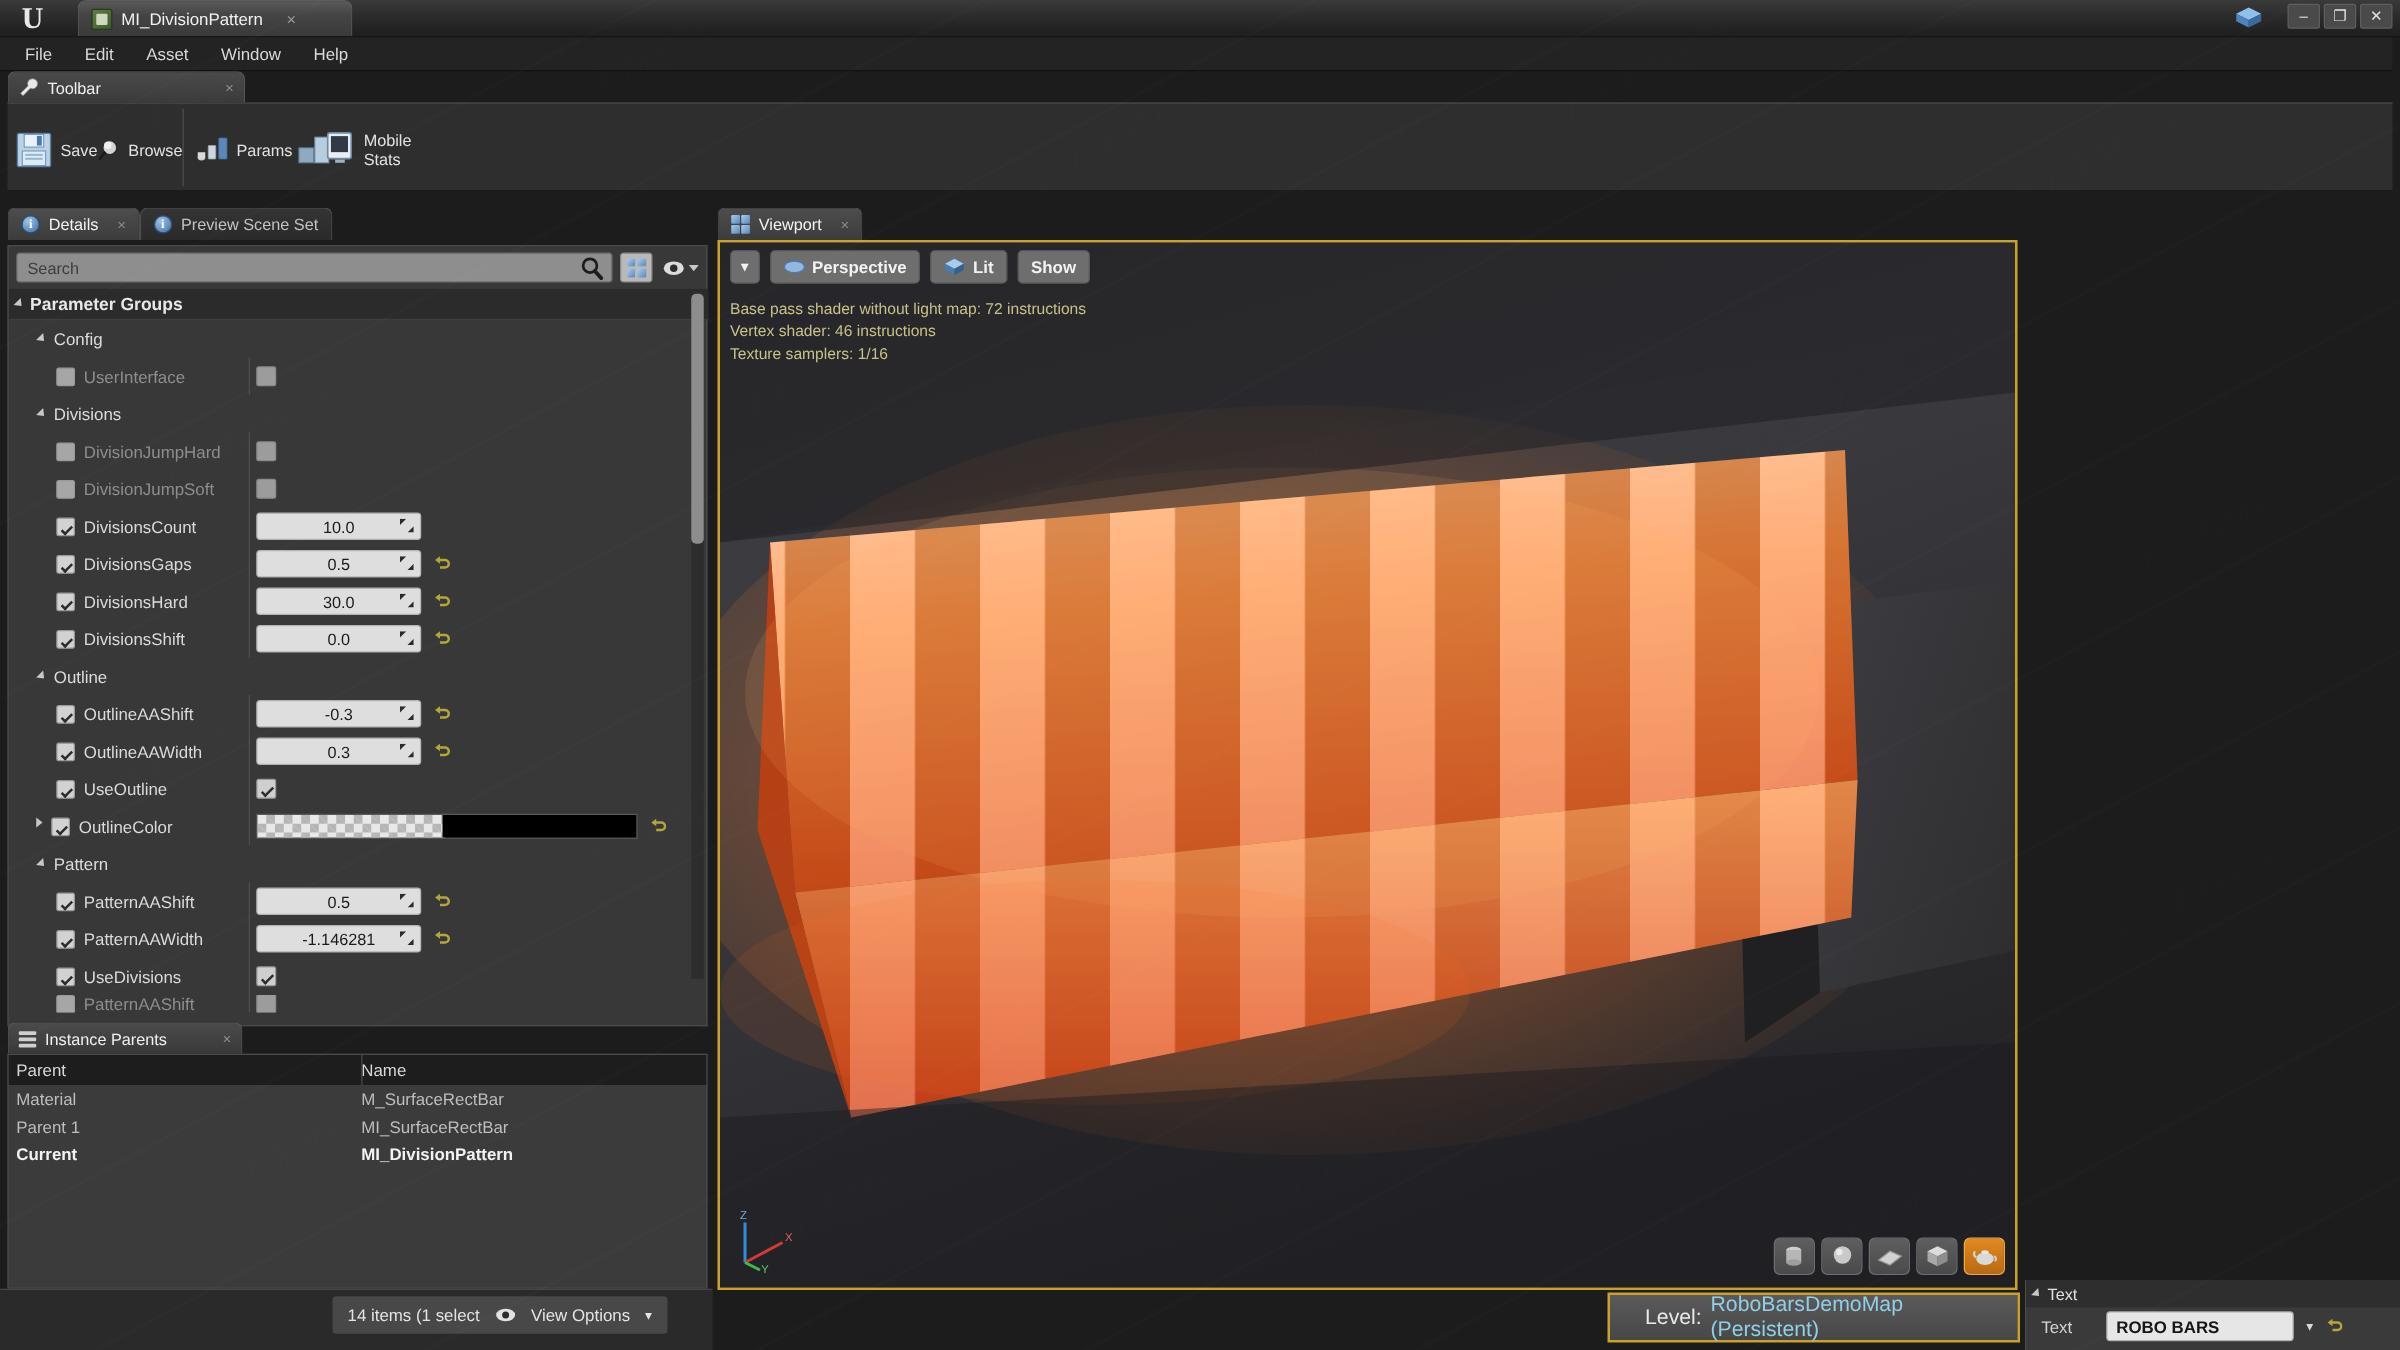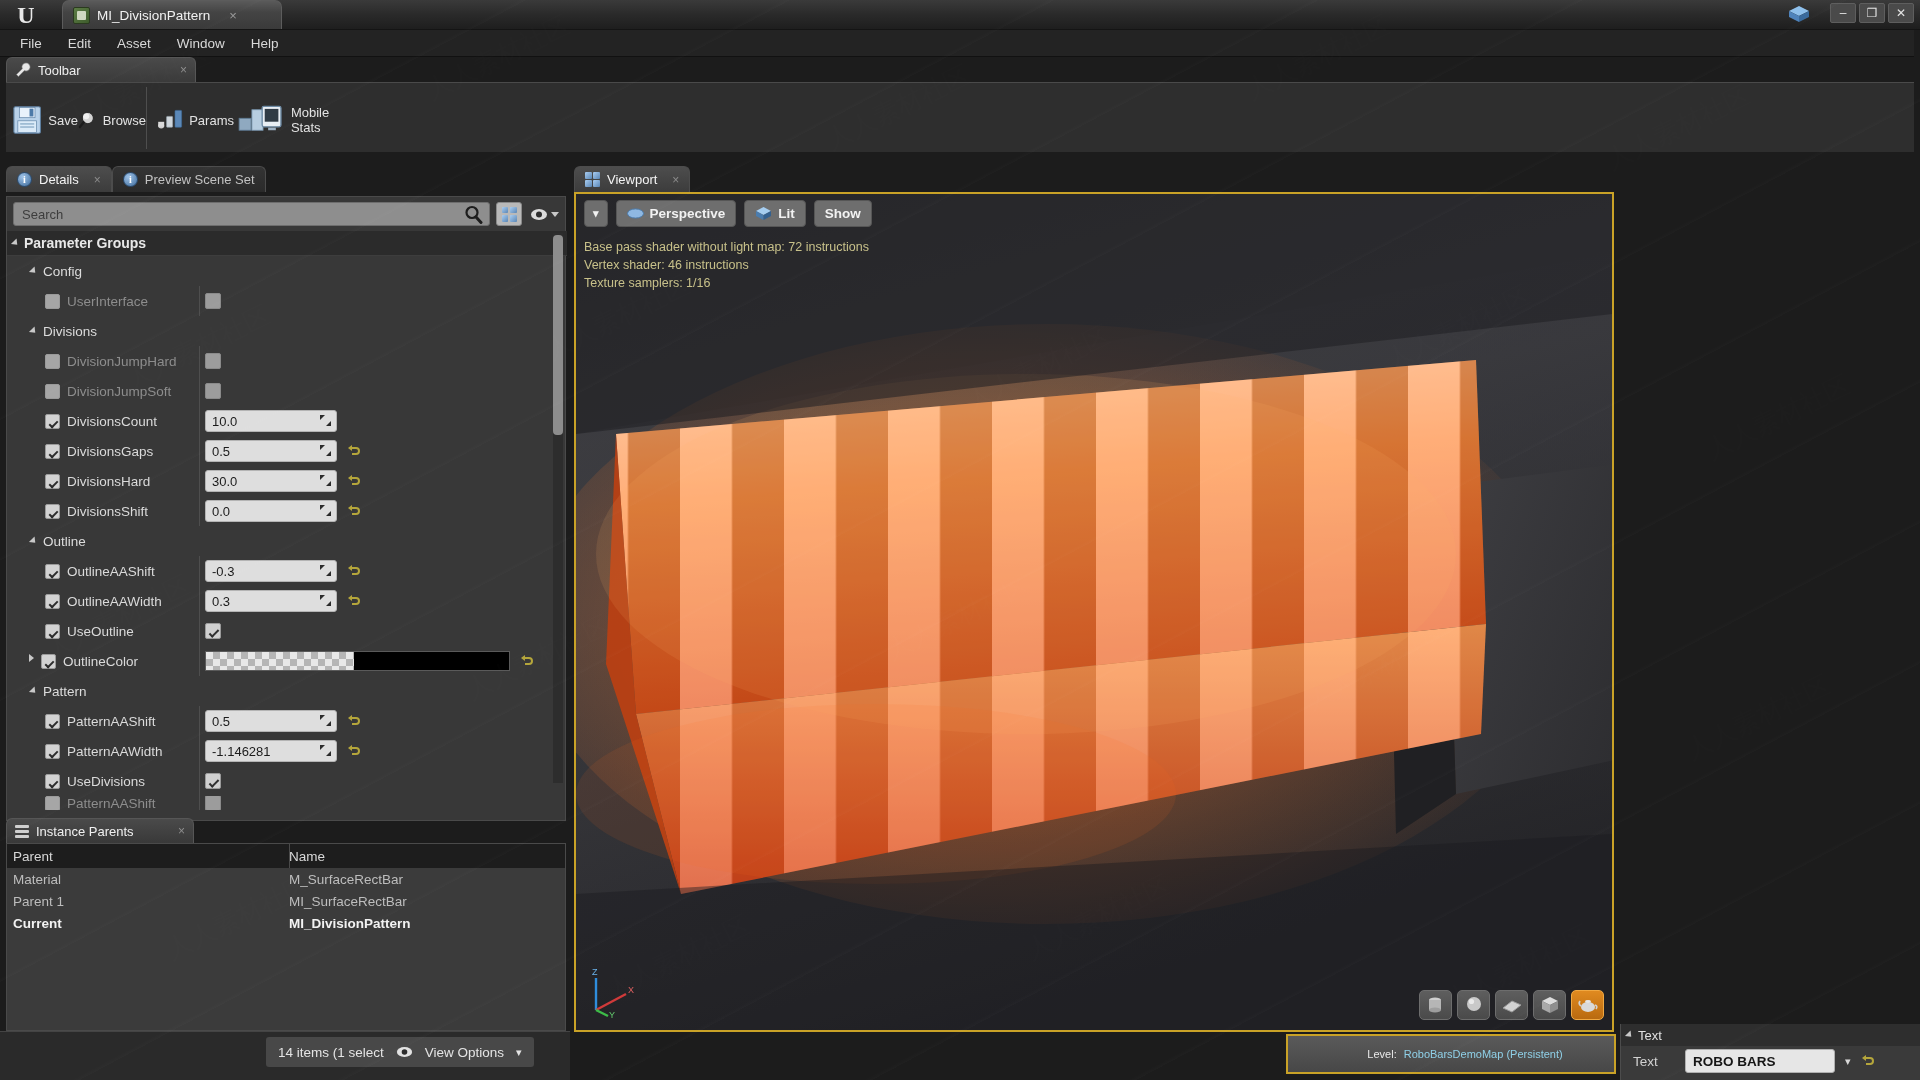--- a/index.html
+++ b/index.html
@@ -137,21 +137,21 @@
   }
   .cb.off { background:#a6a6a6; }
   .cb.checked::after {
     content:""; position:absolute; left:3px; top:6px; width:7px;height:3px;
     border-left:2.5px solid #2c2c2c; border-bottom:2.5px solid #2c2c2c;
     transform: rotate(-45deg); transform-origin:center;
   }
   .valcell { position:absolute; left: 198px; display:flex; align-items:center; gap: 10px; }
   .numfield {
     width: 132px; height: 22px; background:#dedede; border:1px solid #b4b4b4; border-radius:3px;
-    display:flex; align-items:center; padding: 0 6px; position:relative;
+    display:flex; align-items:center; padding: 0 6px; position:relative;justify-content:center;
   }
   .numfield .num { font-size: 13px; color:#1b1b1b; }
   .numfield .drag { position:absolute; right:5px; top:4px; width:11px;height:11px;}
   .smallcb { width:16px;height:16px; background:#cfcfcf; border:1px solid #9a9a9a; border-radius:2px; position:relative;}
   .smallcb.gray { background:#9c9c9c; border-color:#8a8a8a;}
   .smallcb.checked::after{
     content:""; position:absolute; left:3px; top:6px; width:8px;height:3px;
     border-left:2.5px solid #2f2f2f; border-bottom:2.5px solid #2f2f2f; transform:rotate(-45deg);
   }
   .revert { width: 13px; height: 14px; }
@@ -204,21 +204,21 @@
   .vp-scene { position:absolute; left:0; top:0; width:100%;height:100%; overflow:hidden; }
   .axis-gizmo { position:absolute; left: 12px; top: 770px; width: 60px; height: 55px;}
   .vp-shapes { position:absolute; right: 8px; bottom: 10px; display:flex; gap:5px; }
   .shapebtn { width: 33px; height: 30px; border-radius:5px; background: linear-gradient(to bottom,#5e5e5e,#4a4a4a); border:1px solid #6d6d6d; display:flex;align-items:center;justify-content:center;}
   .shapebtn.sel { background: linear-gradient(to bottom,#e08a20,#b96a10); border-color:#f0a842;}
 
   
   .levelbar {
     position:absolute; left: 1286px; top: 1034px; width: 330px; height: 40px;
     background: linear-gradient(to bottom,#5a5a5a,#474747); border:2px solid #c9a227;
-    display:flex; align-items:center; justify-content:center; gap:7px; font-size:11px;padding-left:28px;
+    display:flex; align-items:center; justify-content:center; gap:7px; font-size:17px;padding-left:28px;
   }
   .levelbar .k { color:#e9e9e9; }
   .levelbar .v { color:#8fd0e8; }
 
   
   .rtext-panel { position:absolute; left: 1620px; top: 1024px; width: 300px; height: 56px; background:#3a3a3a; border-left:1px solid #4c4c4c;}
   .rtext-hdr { height: 22px; display:flex;align-items:center; gap:6px; padding-left:6px; font-size:13px; color:#e0e0e0; background:#2e2e2e;}
   .rtext-row { height: 30px; display:flex; align-items:center; gap:10px; padding-left: 12px; }
   .rtext-row .lab { font-size:13.5px;color:#d2d2d2; width: 42px;}
   .combo { width:150px;height:24px;background:#e6e6e6;border:1px solid #b0b0b0;border-radius:3px; display:flex;align-items:center;padding:0 7px; font-size:13.5px;color:#161616; font-weight:bold;}

